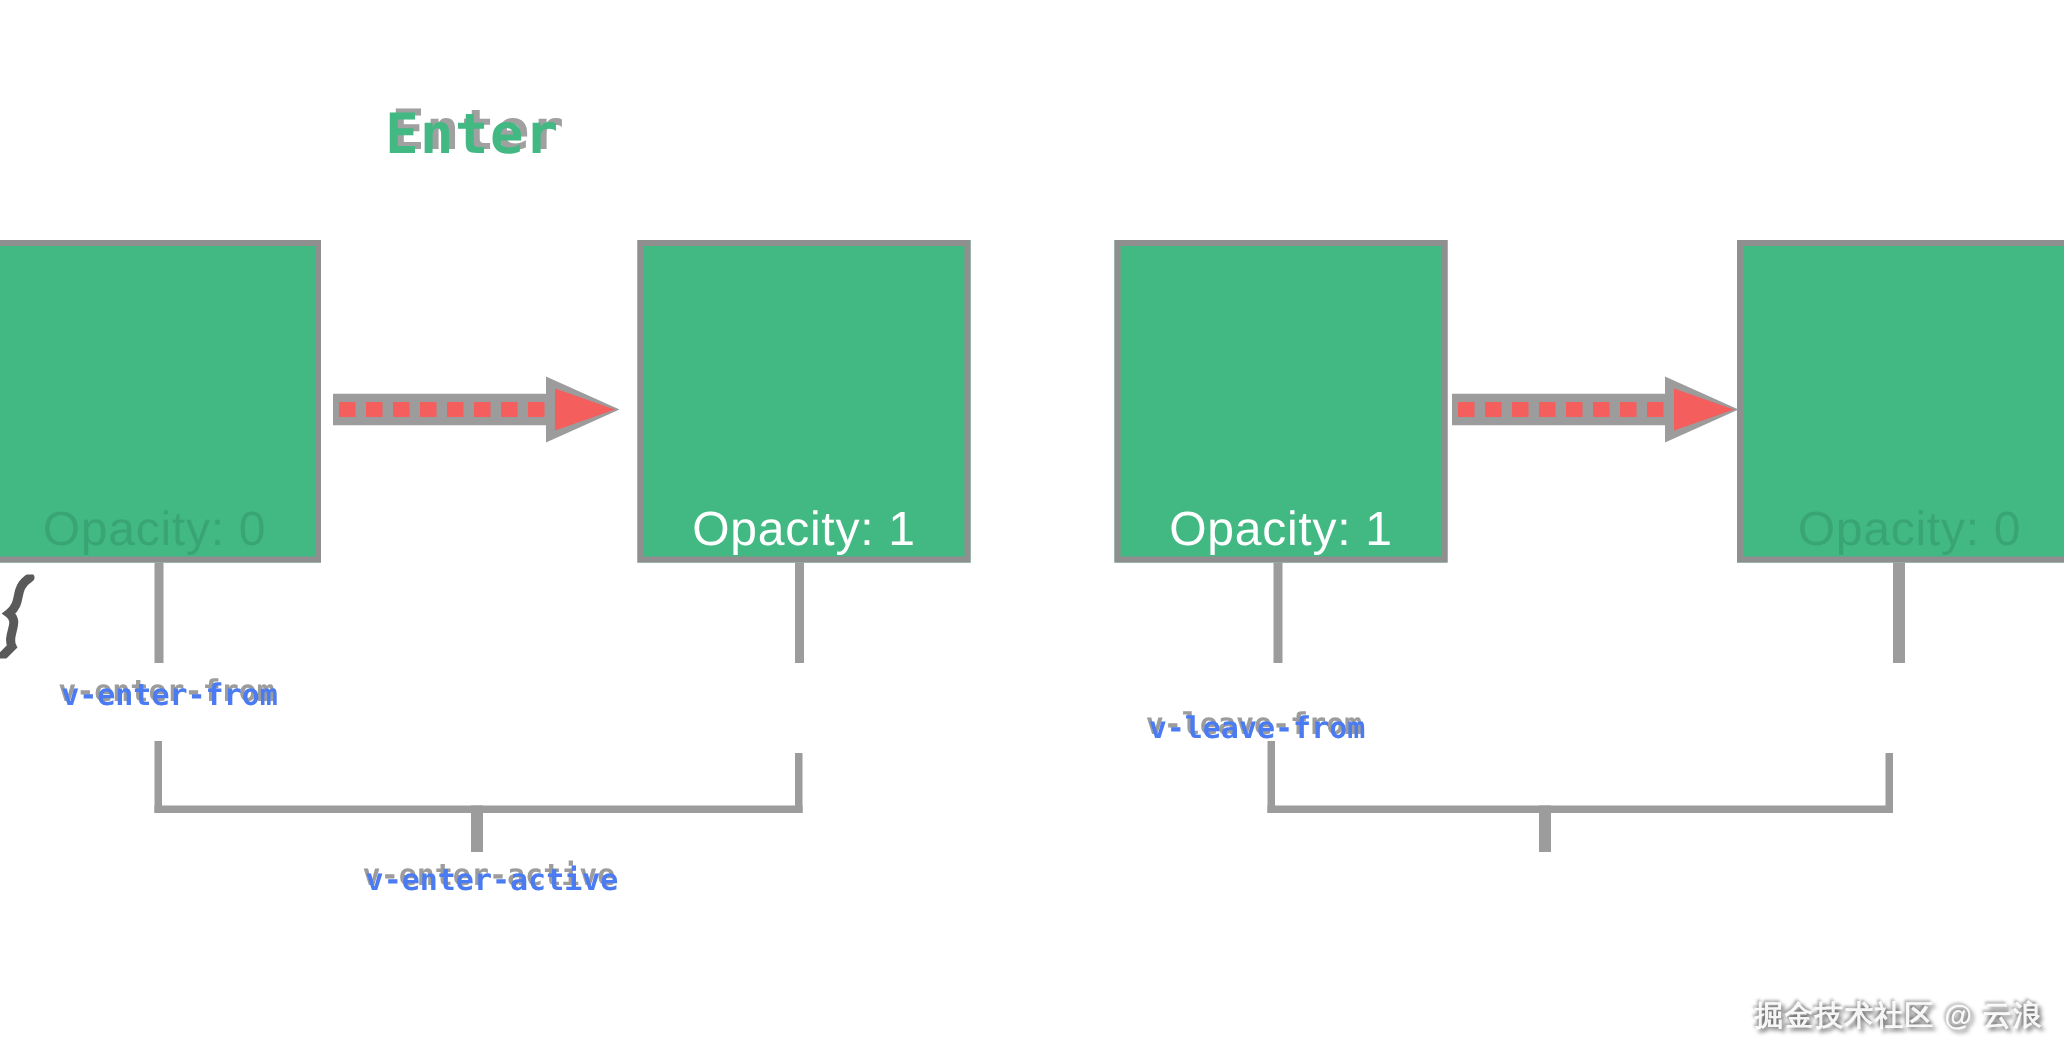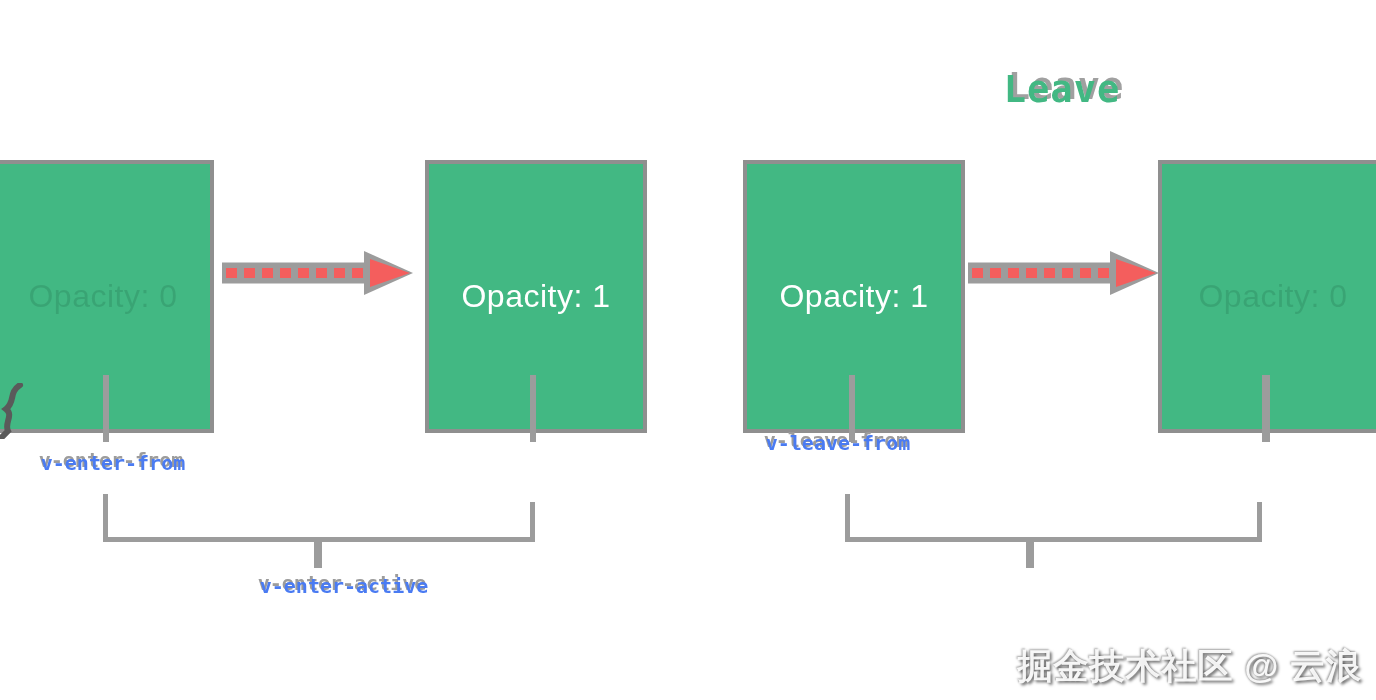--- a/index.html
+++ b/index.html
@@ -8,46 +8,46 @@
   }
   *{margin:0;padding:0;box-sizing:border-box}
   html,body{width:1376px;height:700px;overflow:hidden;background:#fff;
     font-family:"Liberation Sans",sans-serif}
   .stage{position:absolute;left:0;top:0;width:1376px;height:700px;overflow:hidden;background:#fff}
 
   .title{position:absolute;top:68px;transform:translateX(-50%);
     font-family:"DejaVu Sans Mono",monospace;font-weight:bold;font-size:37px;
     color:var(--green);letter-spacing:1px;text-shadow:4px -3px 0 var(--shadow-gray);white-space:nowrap}
 
-  .square{position:absolute;top:160px;width:222px;height:273px;background:var(--green);
-    border:4px solid var(--border-gray);display:flex;align-items:center;justify-content:center}
+  .square{position:absolute;top:160px;width:222px;height:215px;background:var(--green);
+    border:4px solid var(--border-gray);display:flex;align-items:flex-end;justify-content:center}
   .square .boxtext{font-size:32px;font-weight:500;color:var(--white);letter-spacing:.5px;white-space:nowrap}
   .square .boxtext.faded{color:#07321f;opacity:.14}
 
   .arrow{position:absolute;top:248px;width:200px;height:50px}
 
   .vline{position:absolute;width:6px;background:var(--line-gray)}
   .code{position:absolute;transform:translateX(-50%);white-space:nowrap;
     font-family:"DejaVu Sans Mono",monospace;font-weight:bold;font-size:20px;
     color:var(--blue);text-shadow:-2px -3px 0 var(--line-gray)}
 
   .bracket-part{position:absolute;background:var(--line-gray)}
 
-  .watermark{position:absolute;right:14px;bottom:10px;font-size:35px;font-weight:bold;
+  .watermark{position:absolute;right:14px;bottom:10px;font-size:19px;font-weight:bold;
     color:rgba(255,255,255,.92);letter-spacing:1px;white-space:nowrap;
     text-shadow:2px 2px 3px rgba(0,0,0,.55), -1px -1px 2px rgba(0,0,0,.35)}
 
   .edge-artifact{position:absolute;left:0;top:383px}
 </style>
 </head>
 <body>
 
 <div class="stage">
 
-  <div class="title" style="left:1062px">Leave</div>
+  <div class="title" style="left:315px">Enter</div>
 
   <div class="square" style="left:-8px">
     <span class="boxtext faded">Opacity: 0</span>
   </div>
   <div class="square" style="left:425px">
     <span class="boxtext">Opacity: 1</span>
   </div>
   <div class="square" style="left:743px">
     <span class="boxtext">Opacity: 1</span>
   </div>
@@ -67,27 +67,27 @@
     <line x1="12" y1="25" x2="156" y2="25" stroke="#f45e5d" stroke-width="10" stroke-dasharray="11 7"></line>
     <polygon points="156,11 196,25 156,39" fill="#f45e5d"></polygon>
   </svg>
 
   <div class="vline" style="left:103px;top:375px;height:67px"></div>
   <div class="vline" style="left:530px;top:375px;height:67px"></div>
   <div class="vline" style="left:849px;top:375px;height:67px"></div>
   <div class="vline" style="left:1262px;top:375px;height:67px;width:8px"></div>
 
   <div class="code" style="left:113px;top:451px">v-enter-from</div>
-  <div class="code" style="left:838px;top:431px">v-leave-from</div>
+  <div class="code" style="left:838px;top:473px">v-leave-from</div>
 
   <div class="bracket-part" style="left:103px;top:494px;width:5px;height:48px"></div>
   <div class="bracket-part" style="left:103px;top:537px;width:432px;height:5px"></div>
   <div class="bracket-part" style="left:530px;top:502px;width:5px;height:40px"></div>
   <div class="bracket-part" style="left:314px;top:537px;width:8px;height:31px"></div>
-  <div class="code" style="left:344px;top:574px">v-enter-active</div>
+  <div class="code" style="left:328px;top:574px">v-enter-active</div>
 
   <div class="bracket-part" style="left:845px;top:494px;width:5px;height:48px"></div>
   <div class="bracket-part" style="left:845px;top:537px;width:417px;height:5px"></div>
   <div class="bracket-part" style="left:1257px;top:502px;width:5px;height:40px"></div>
   <div class="bracket-part" style="left:1026px;top:537px;width:8px;height:31px"></div>
 
   <svg class="edge-artifact" width="26" height="56" viewBox="0 0 26 56">
     <path d="M20,2 C8,10 16,18 6,26 C14,32 4,40 8,48 L2,54" stroke="#5a5a5a" stroke-width="6" fill="none" stroke-linecap="round"></path>
   </svg>
 

